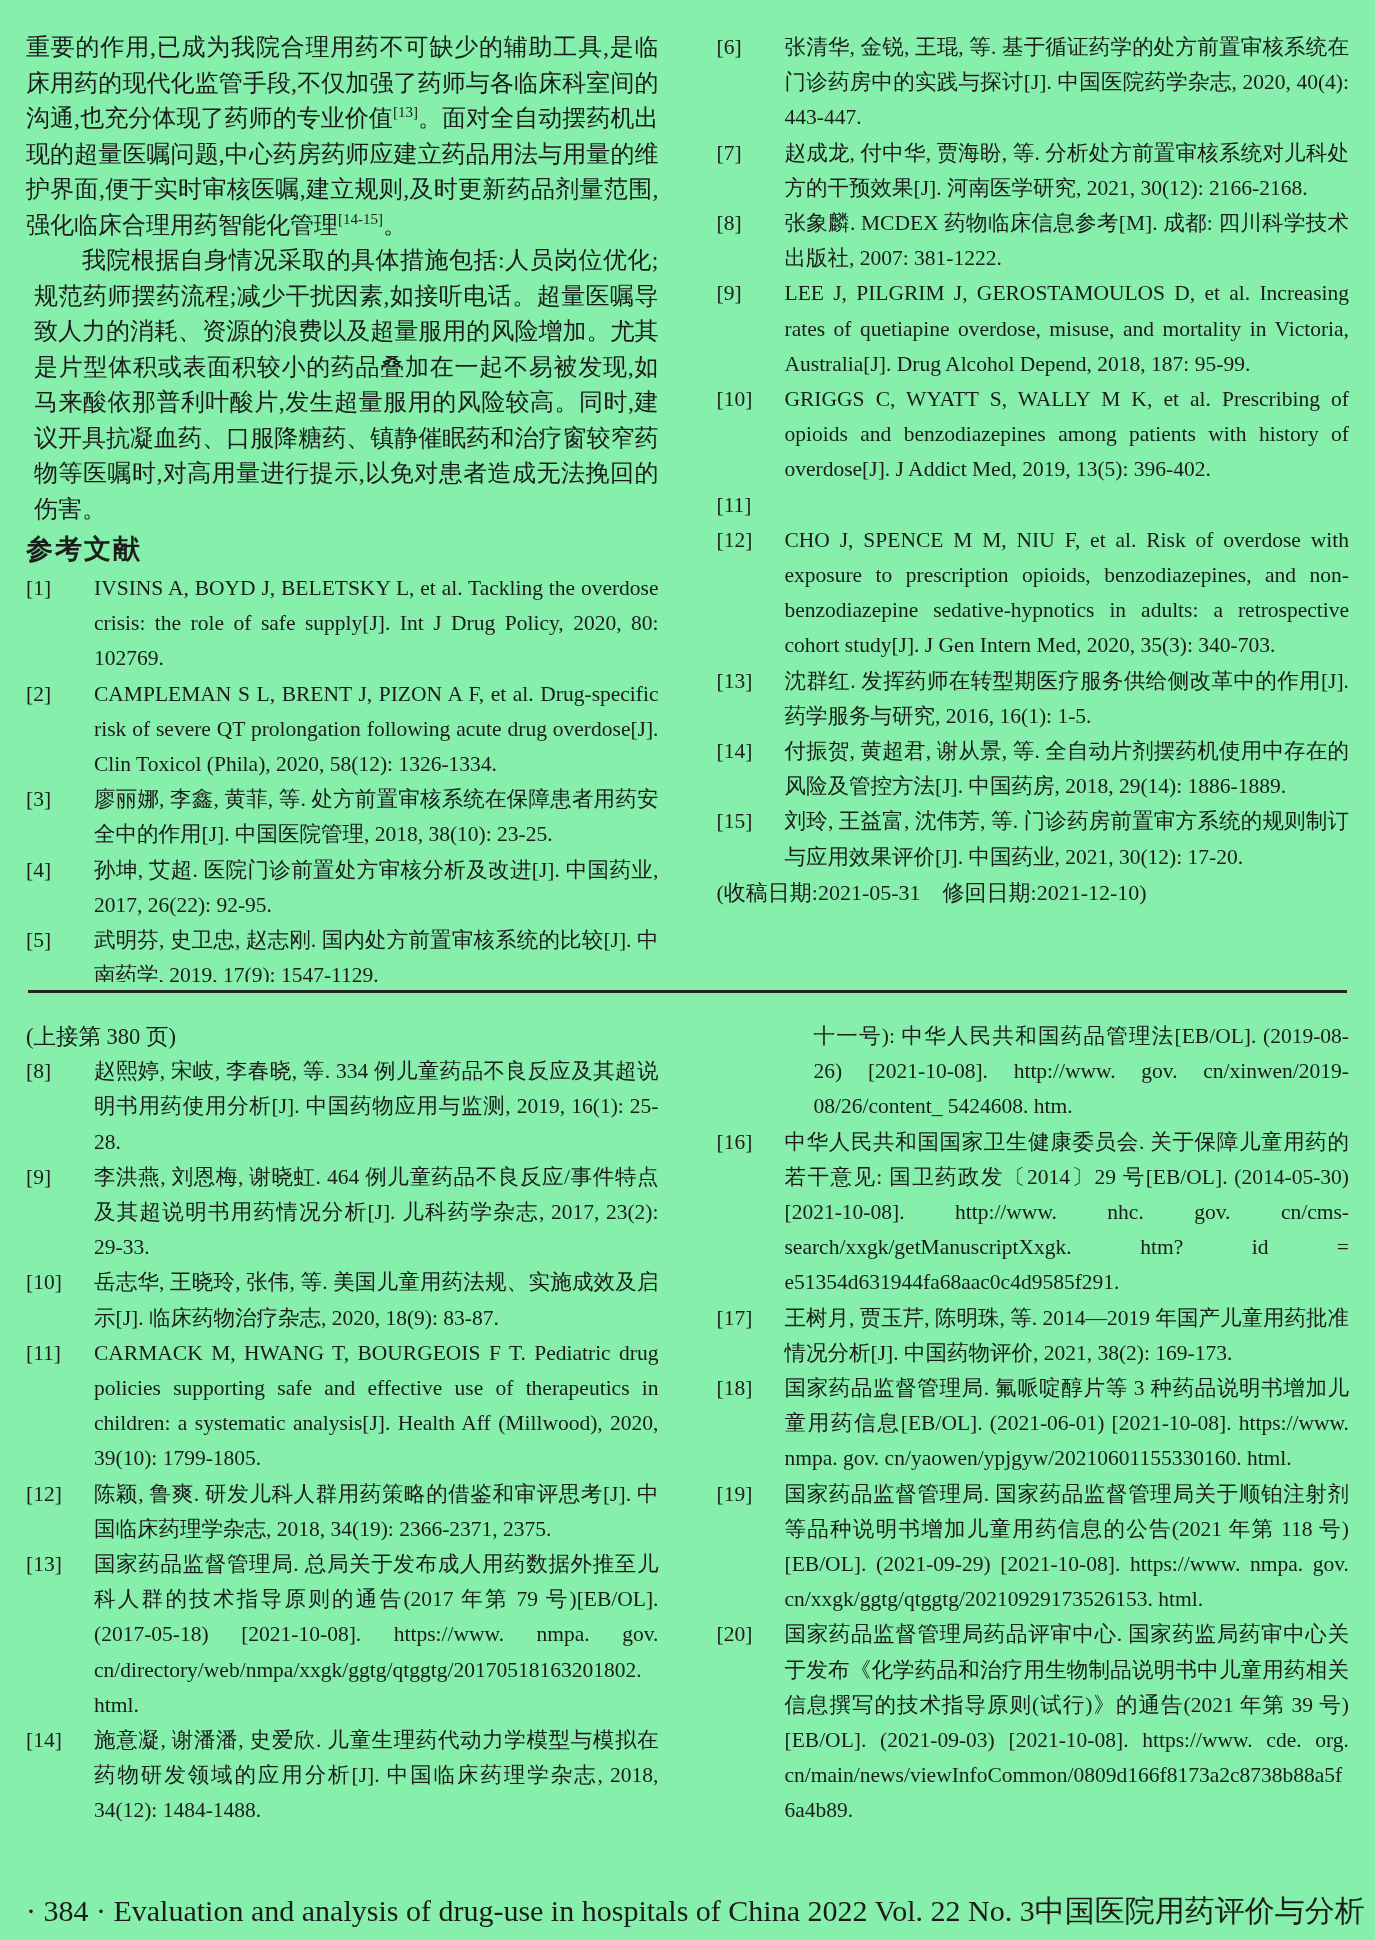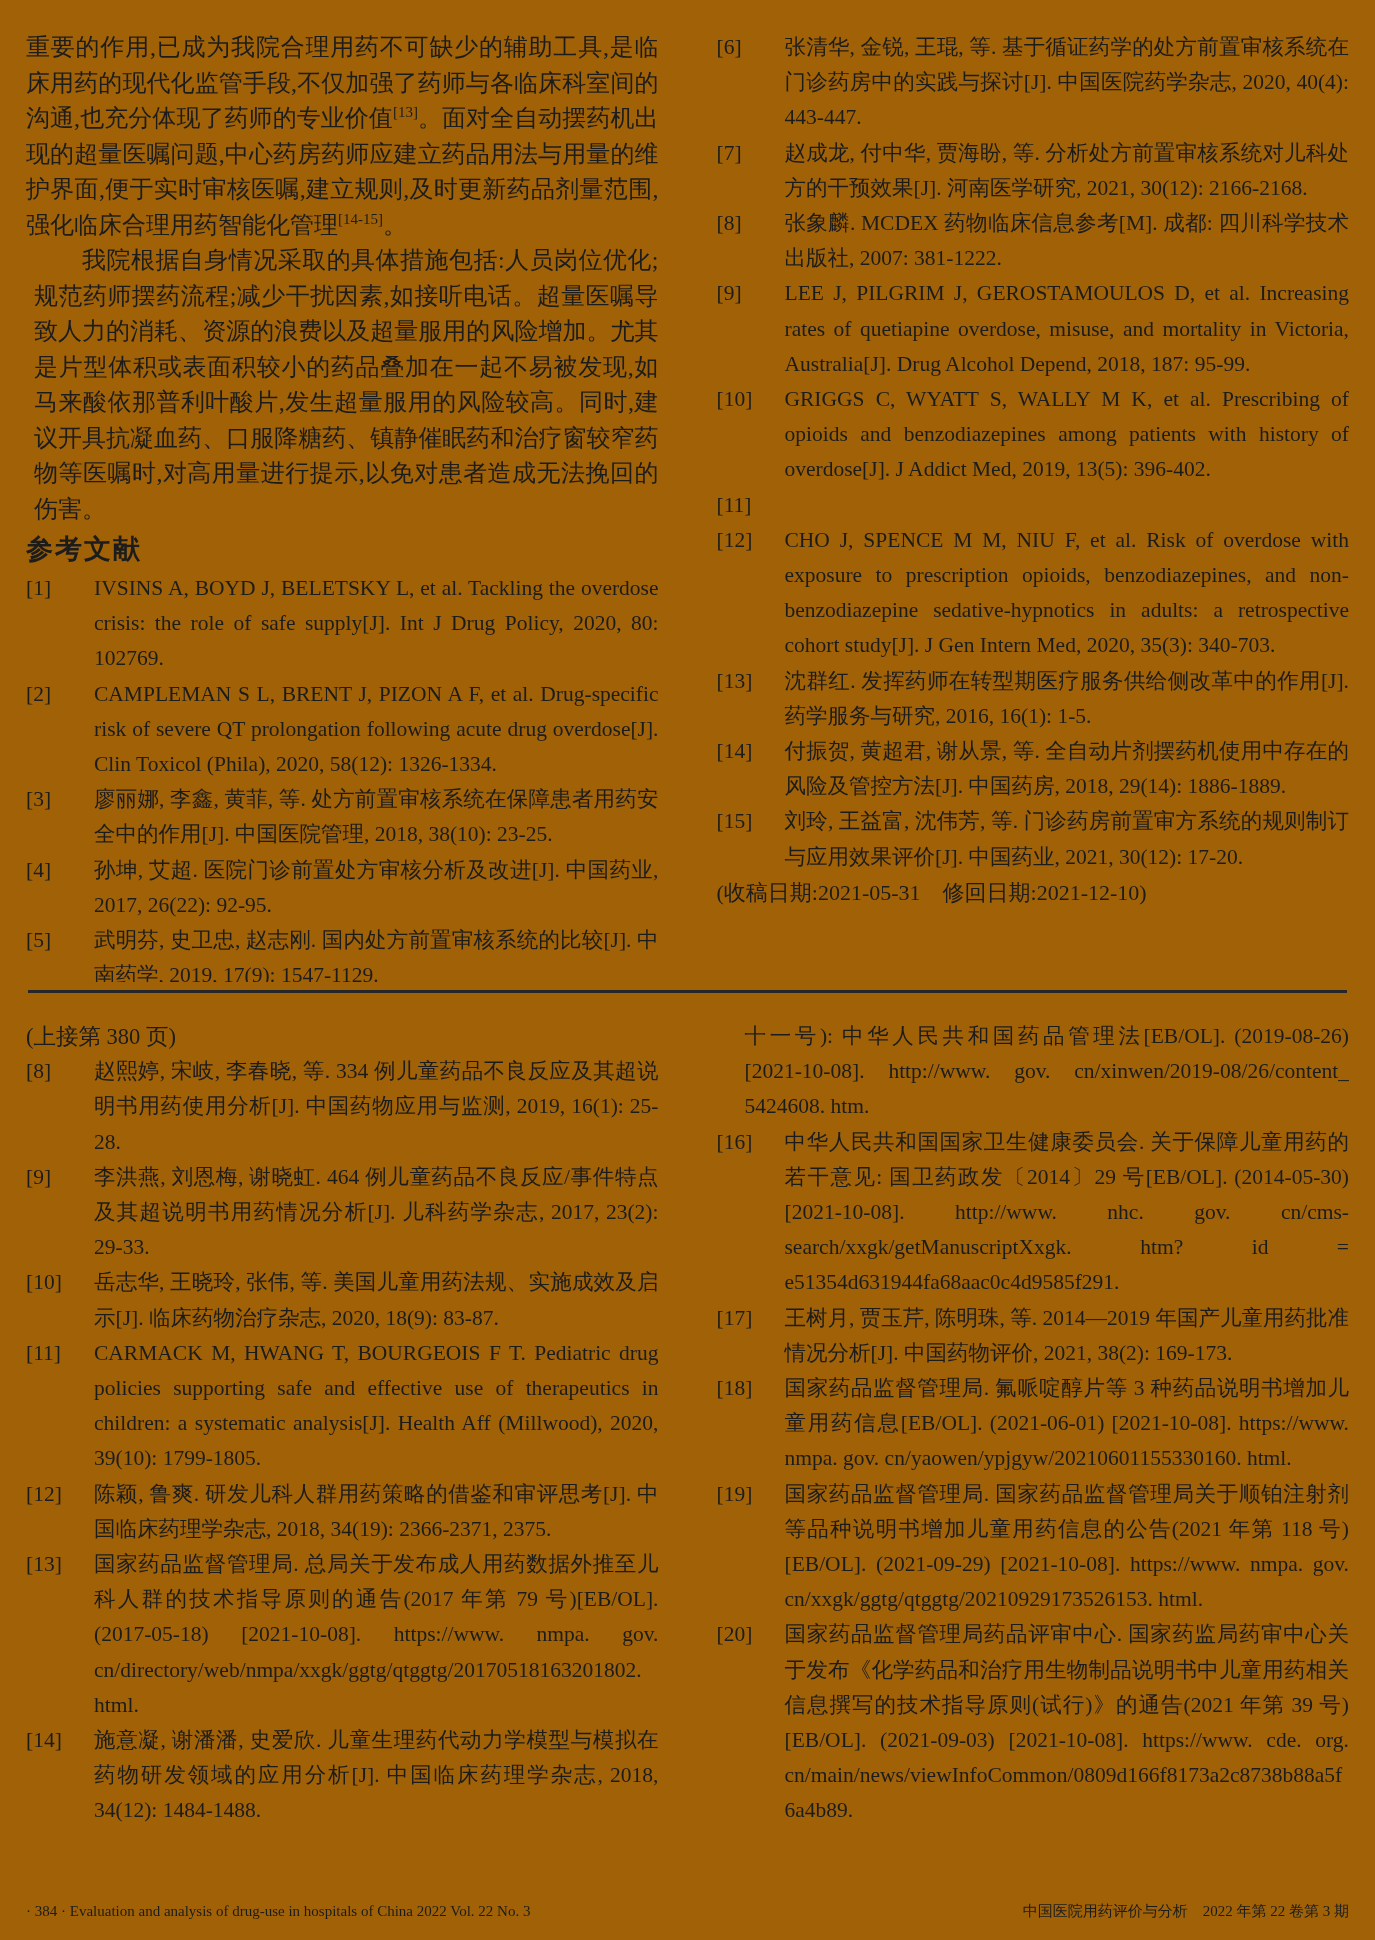--- a/index.html
+++ b/index.html
@@ -6,21 +6,21 @@
   html, body { background: #ffffff; }
   body {
     width: 1375px; height: 1940px;
     font-family: "Liberation Serif", "DejaVu Serif", serif;
     color: #1c1c1c;
     -webkit-font-smoothing: antialiased;
   }
   .page {
     position: relative;
     width: 1375px; height: 1940px;
-    background: #a16207;
+    background: #86efac;
     padding: 30px 26px 12px 26px;
     overflow: hidden;
   }
   .cols { display: flex; gap: 58px; }
   .col { flex: 1 1 0; min-width: 0; }
 
   .top-cols { height: 952px; overflow: hidden; }
   .bot-cols { height: 812px; overflow: hidden; margin-top: 26px; }
 
   .para {
@@ -72,34 +72,34 @@
     margin: 8px 2px 0 2px;
   }
 
   .continued-note {
     font-size: 22.5px;
     line-height: 35.2px;
     text-align: left;
   }
 
   .cont-text {
-    margin-left: 28px;
+    margin-left: 97px;
     font-size: 21.5px;
     line-height: 35.2px;
     text-align: justify;
     overflow-wrap: break-word;
   }
 
   .footer {
     position: absolute;
     left: 26px; right: 26px; top: 1884px;
     display: flex;
     justify-content: space-between;
     align-items: baseline;
-    font-size: 15px;
+    font-size: 30px;
     line-height: 30px;
   }
   .footer .f-left  { white-space: nowrap; }
   .footer .f-right { white-space: nowrap; margin-top: 12px; }
 </style>
 </head>
 <body>
 
 <div class="page">
 

